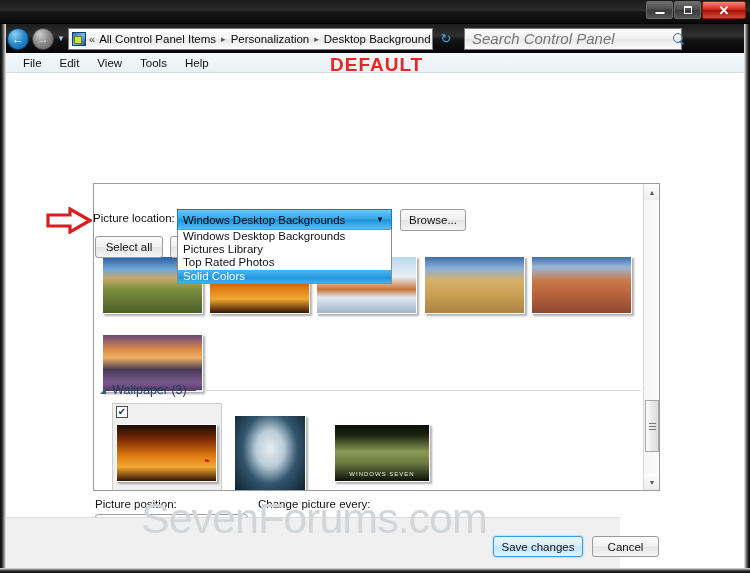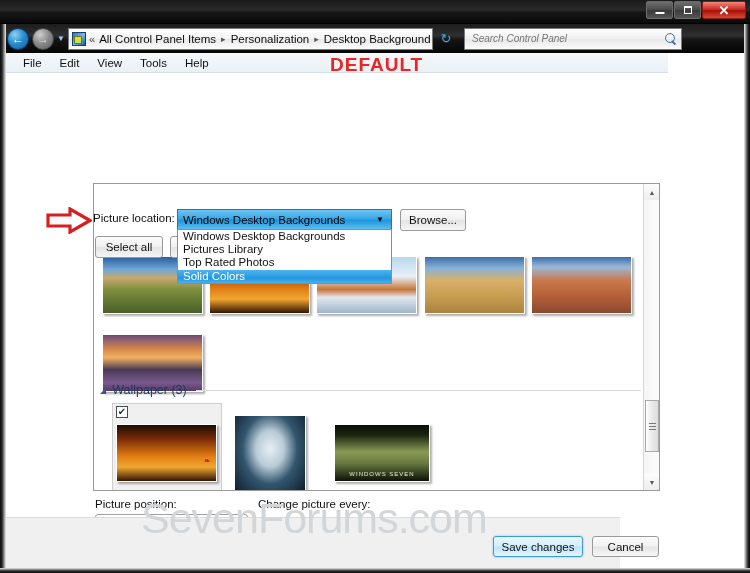--- a/index.html
+++ b/index.html
@@ -146,21 +146,21 @@
     background: linear-gradient(to bottom,#fdfdfd 0%, #f0f0f0 50%, #e7e7e7 51%, #fbfbfb 100%);
     border: 1px solid #7a7a7a;
     display:flex; align-items:center;
     padding: 0 4px 0 7px;
     font-size: 11.5px;
   }
   #searchinput {
     border:none; background:transparent; outline:none;
     flex:1 1 auto;
     font-family:"Liberation Sans", sans-serif;
-    font-size: 10px;
+    font-size: 15px;
     font-style: italic;
     color: #8a8a8a;
   }
   .mag {
     width: 12px; height: 12px;
     position: relative;
     flex:0 0 auto;
   }
   .mag::before {
     content:"";
@@ -171,21 +171,21 @@
   .mag::after {
     content:"";
     position:absolute; left:7px; top:7px;
     width:5px; height:1.6px; background:#3f72a8;
     transform: rotate(45deg); transform-origin: left center;
   }
 
   
   #menubar {
     position:absolute; left:0; top:53px;
-    width:668px; height:20px;
+    width:750px; height:20px;
     background: linear-gradient(to bottom,#f4f8fb 0%, #eaf0f6 100%);
     border-bottom: 1px solid #d6dde5;
     display:flex; align-items:center;
     padding-left: 14px;
   }
   .menuitem {
     font-size: 11.5px; color:#111;
     padding: 0 9px;
     line-height: 18px;
   }

